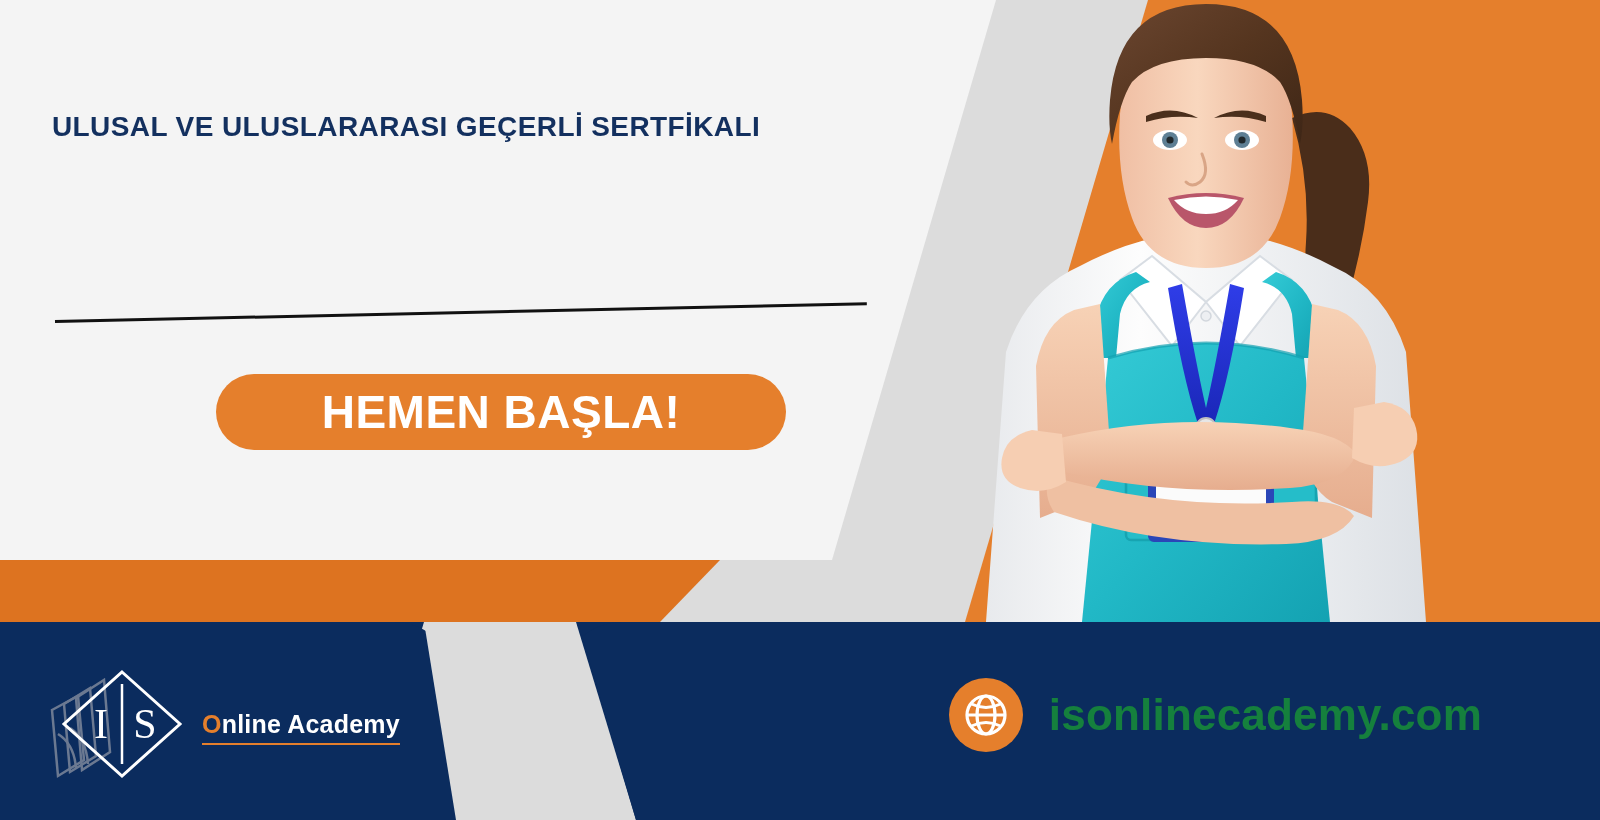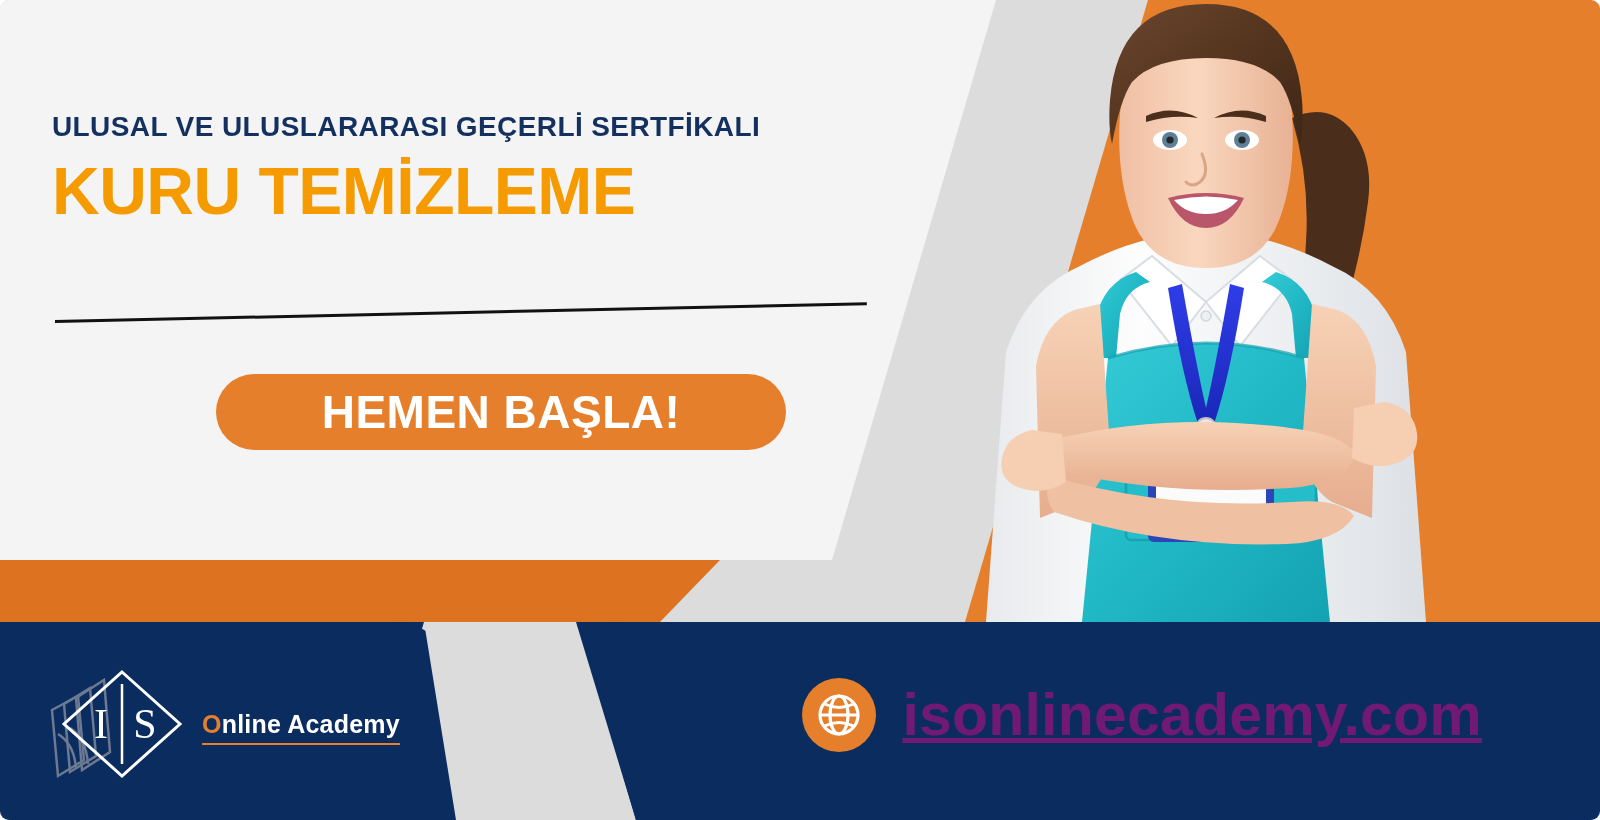--- a/index.html
+++ b/index.html
@@ -6,21 +6,20 @@
   html,body{margin:0;padding:0;background:#ffffff;}
   *{box-sizing:border-box;}
 
   .banner{
     position:relative;
     width:1600px;
     height:820px;
     overflow:hidden;
     background:#F4F4F4;
     font-family:"Liberation Sans","DejaVu Sans",sans-serif;
-    border-radius:9px;
     -webkit-font-smoothing:antialiased;
   }
 
   .bg-orange-right{
     position:absolute;
     top:0; right:0;
     width:640px; height:622px;
     background:#E57F2C;
   }
   .bg-grey-wedge{
@@ -170,26 +169,25 @@
   .globe{
     width:74px; height:74px;
     border-radius:50%;
     background:#E57F2C;
     display:flex;
     align-items:center;
     justify-content:center;
     flex:0 0 auto;
   }
   .site-url{
-    font-size:59px;
-    font-weight:bold;
-    color:#701a75;
+    font-size:44px;
+    font-weight:bold;
+    color:#15803d;
     letter-spacing:0.2px;
     white-space:nowrap;
-    text-decoration:underline;
   }
 
   
   .photo{
     position:absolute;
     right:0; bottom:198px;
     width:660px; height:624px;
     z-index:5;
     pointer-events:none;
   }
@@ -294,21 +292,20 @@
       <path d="M262 156 q8 20 -2 28 q-8 6 -14 0" fill="none" stroke="#D9A586" stroke-width="3" stroke-linecap="round"></path>
 
       <path d="M228 200 q38 -10 76 0 q-14 30 -38 30 q-24 0 -38 -30 z" fill="#B9566A"></path>
       <path d="M234 202 q32 -7 64 0 q-12 14 -32 14 q-20 0 -32 -14 z" fill="#FFFFFF"></path>
     </svg>
   </div>
 
   <div class="copy">
     <p class="eyebrow">ULUSAL VE ULUSLARARASI GEÇERLİ SERTFİKALI</p>
     <h1 class="headline">
-      <span>KURU TEMİZLEME</span>
     </h1>
   </div>
   <div class="rule"></div>
 
   <button class="cta">HEMEN BAŞLA!</button>
 
   <div class="bg-navy-footer"></div>
   <div class="footer-notch"></div>
   <div class="notch-round-left"></div>
   <div class="notch-round-right"></div>

